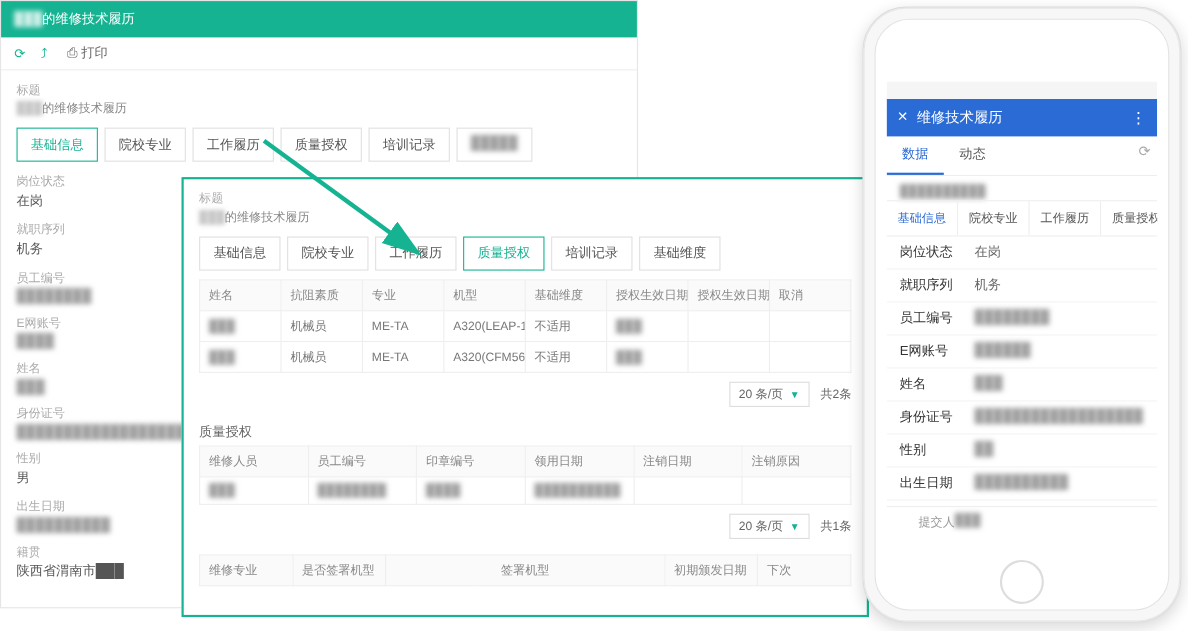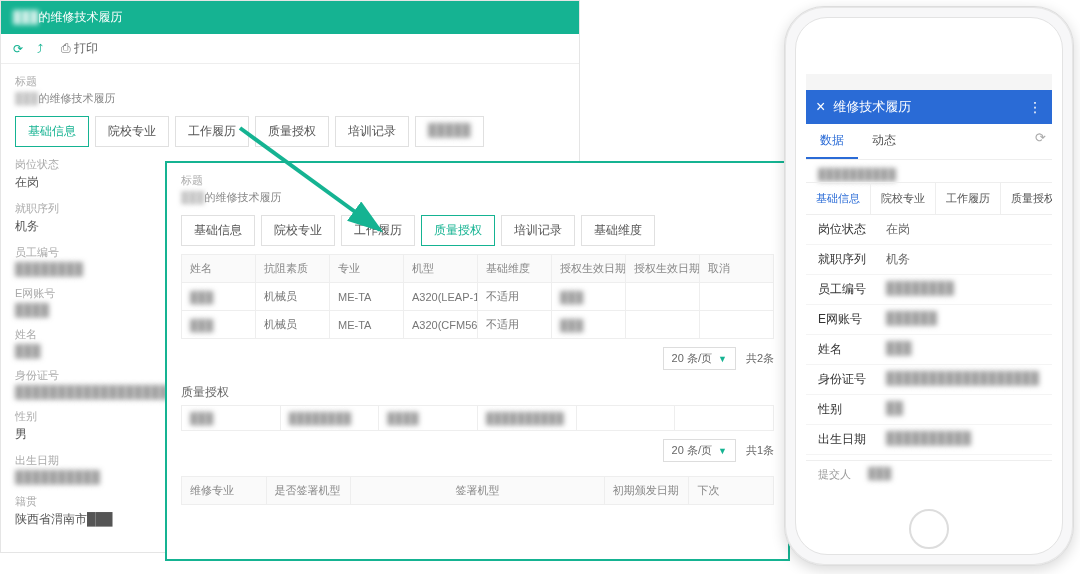--- a/index.html
+++ b/index.html
@@ -57,21 +57,21 @@
     .m-tabs .refresh { position:absolute; right:6px; top:6px; color:#aaa; font-size:13px; }
     .m-subtitle { padding:8px 12px 2px; font-size:11px; color:#bbb; }
     .m-chips { display:flex; gap:0; border-top:1px solid #eee; border-bottom:1px solid #eee; font-size:11px; }
     .m-chips .chip { padding:8px 10px; border-right:1px solid #eee; color:#555; white-space:nowrap; }
     .m-chips .chip.active { color:#2a6bd6; }
     .m-kv { padding:6px 12px; display:flex; font-size:12px; border-bottom:1px solid #f4f4f4; }
     .m-kv .k { width:68px; color:#333; font-weight:500; flex-shrink:0; }
     .m-kv .v { color:#666; flex:1; }
     .m-footer { border-top:1px solid #eee; font-size:11px; padding:4px 12px; color:#888; }
     .m-footer .row { display:flex; padding:2px 0; }
-    .m-footer .fk { width:50px; color:#999; }
+    .m-footer .fk { width:50px; color:#999;text-align:right; }
   </style>
 </head>
 <body>
 
 <div class="desk">
 
   <div class="win1">
     <div class="titlebar">
       <span class="blur-light" style="text-shadow:0 0 5px rgba(255,255,255,.8)">███</span><span>的维修技术履历</span>
     </div>
@@ -183,20 +183,28 @@
           <span>20 条/页</span>
           <span class="chev">▼</span>
         </span>
       <span>共2条</span>
     </div>
 
     <div class="section-title">质量授权</div>
     <table class="data" id="t2">
         <tbody>
           <tr>
+            <th>维修人员</th>
+            <th>员工编号</th>
+            <th>印章编号</th>
+            <th>领用日期</th>
+            <th>注销日期</th>
+            <th>注销原因</th>
+          </tr>
+          <tr>
             <td class="blur" style="color:#4a90e2">███</td>
             <td class="blur">████████</td>
             <td class="blur">████</td>
             <td class="blur">██████████</td>
             <td></td>
             <td></td>
           </tr>
         </tbody>
       </table>
     <div class="pager">

